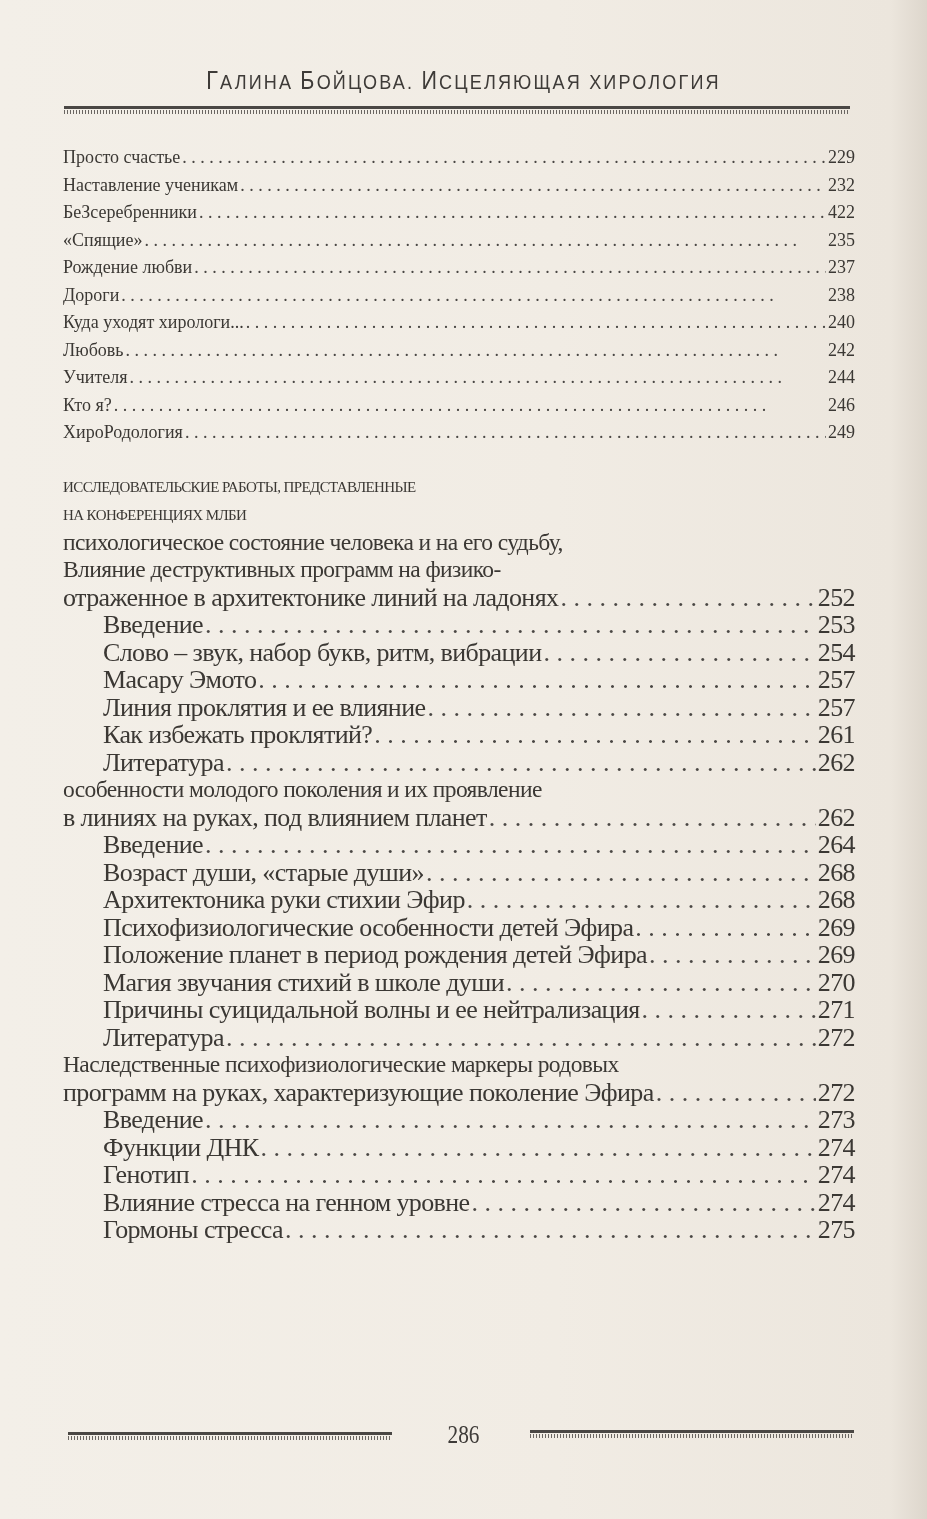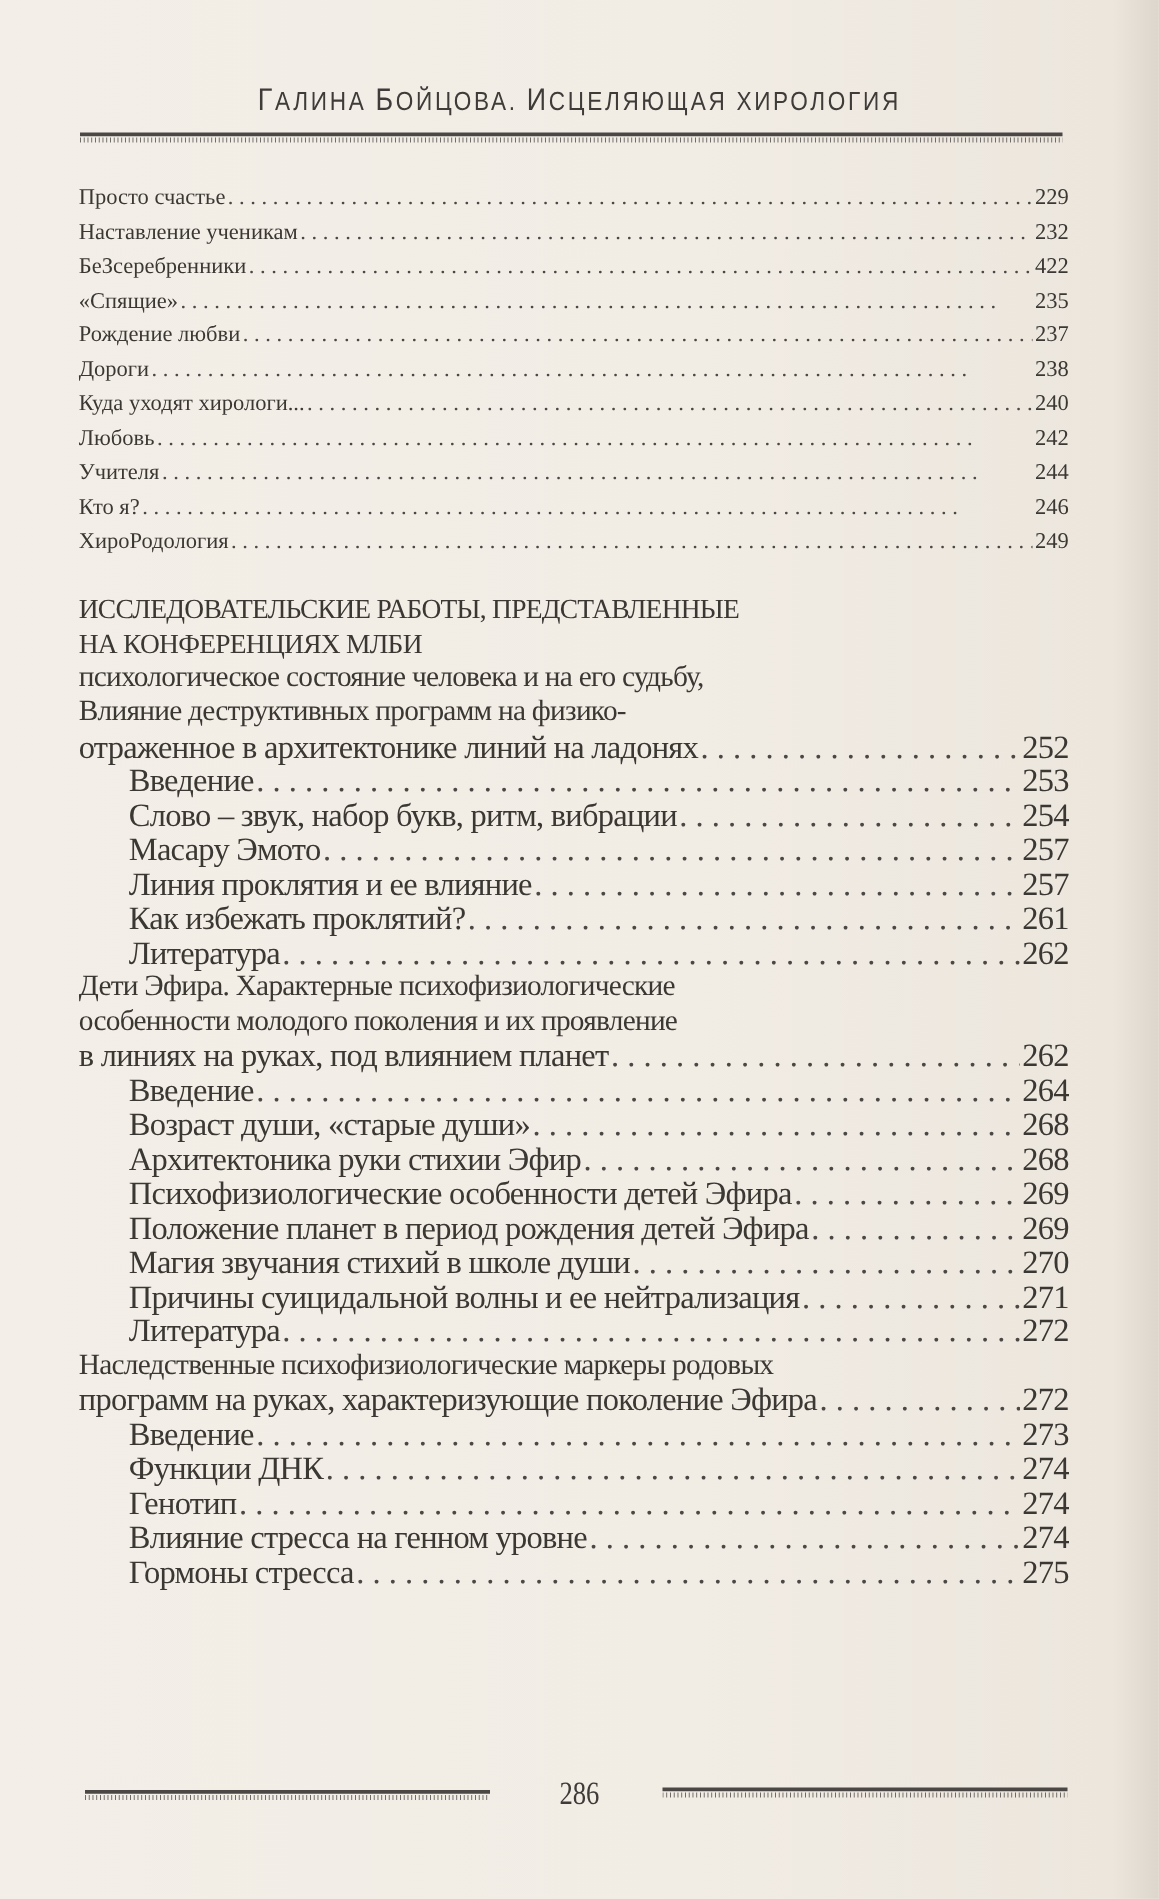--- a/index.html
+++ b/index.html
@@ -42,21 +42,21 @@
   .row .leader {
     flex: 1 1 auto; overflow: hidden; margin: 0 2px;
     letter-spacing: 5.6px; color: #4a4744;
   }
   .row .leader::after { content: ". . . . . . . . . . . . . . . . . . . . . . . . . . . . . . . . . . . . . . . . . . . . . . . . . . . . . . . . . . . . . . . . . . . . . . . . ."; letter-spacing: 0; }
   .row .page { flex: 0 0 auto; }
   .cond { font-size: 26px; transform-origin: left center; }
   .sub { padding-left: 40px; }
   .line { height: 27.5px; font-size: 23.5px; line-height: 27.5px; white-space: nowrap; }
   .section-head {
-    font-size: 22px; line-height: 28px; margin-top: 26px; letter-spacing: 0.2px;
+    font-size: 15px; line-height: 28px; margin-top: 26px; letter-spacing: 0.2px;
   }
   .narrow { letter-spacing: -0.6px; }
 </style>
 </head>
 <body>
 
 <div class="running-head">
   <span>Г</span><span class="sc">АЛИНА </span><span>Б</span><span class="sc">ОЙЦОВА. </span><span>И</span><span class="sc">СЦЕЛЯЮЩАЯ ХИРОЛОГИЯ</span>
 </div>
 <div class="rule top"></div>
@@ -159,21 +159,20 @@
         <span class="page">261</span>
       </div>
     <div class="row cond narrow sub">
         <span class="title">Литература</span>
         <span class="leader"></span>
         <span class="page">262</span>
       </div>
   </div>
 
   <div>
-    <div class="line narrow">Дети Эфира. Характерные психофизиологические</div>
     <div class="line narrow">особенности молодого поколения и их проявление</div>
     <div class="row cond narrow">
         <span class="title">в линиях на руках, под влиянием планет</span>
         <span class="leader"></span>
         <span class="page">262</span>
       </div>
     <div class="row cond narrow sub">
         <span class="title">Введение</span>
         <span class="leader"></span>
         <span class="page">264</span>

